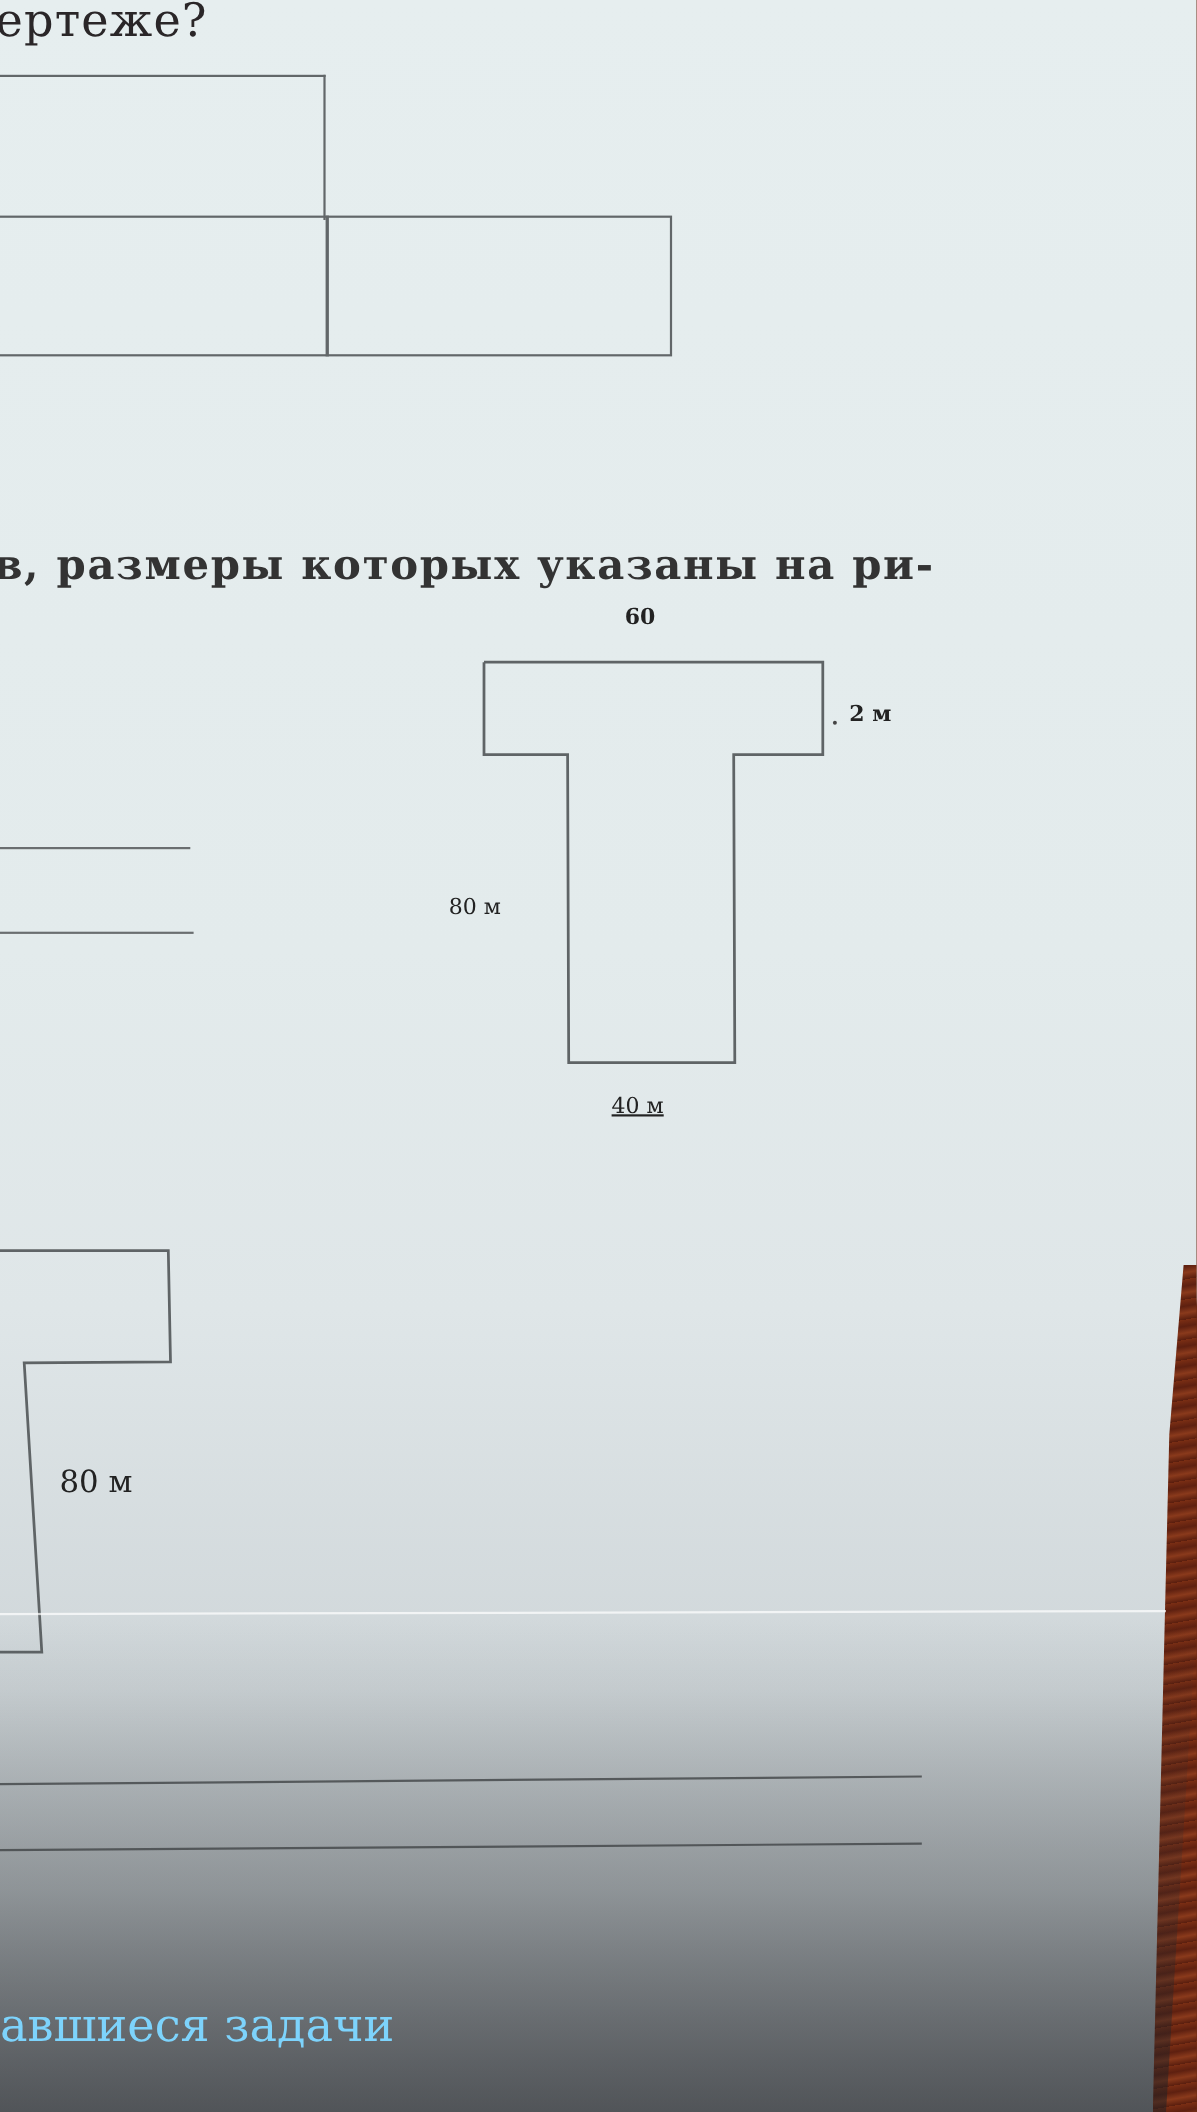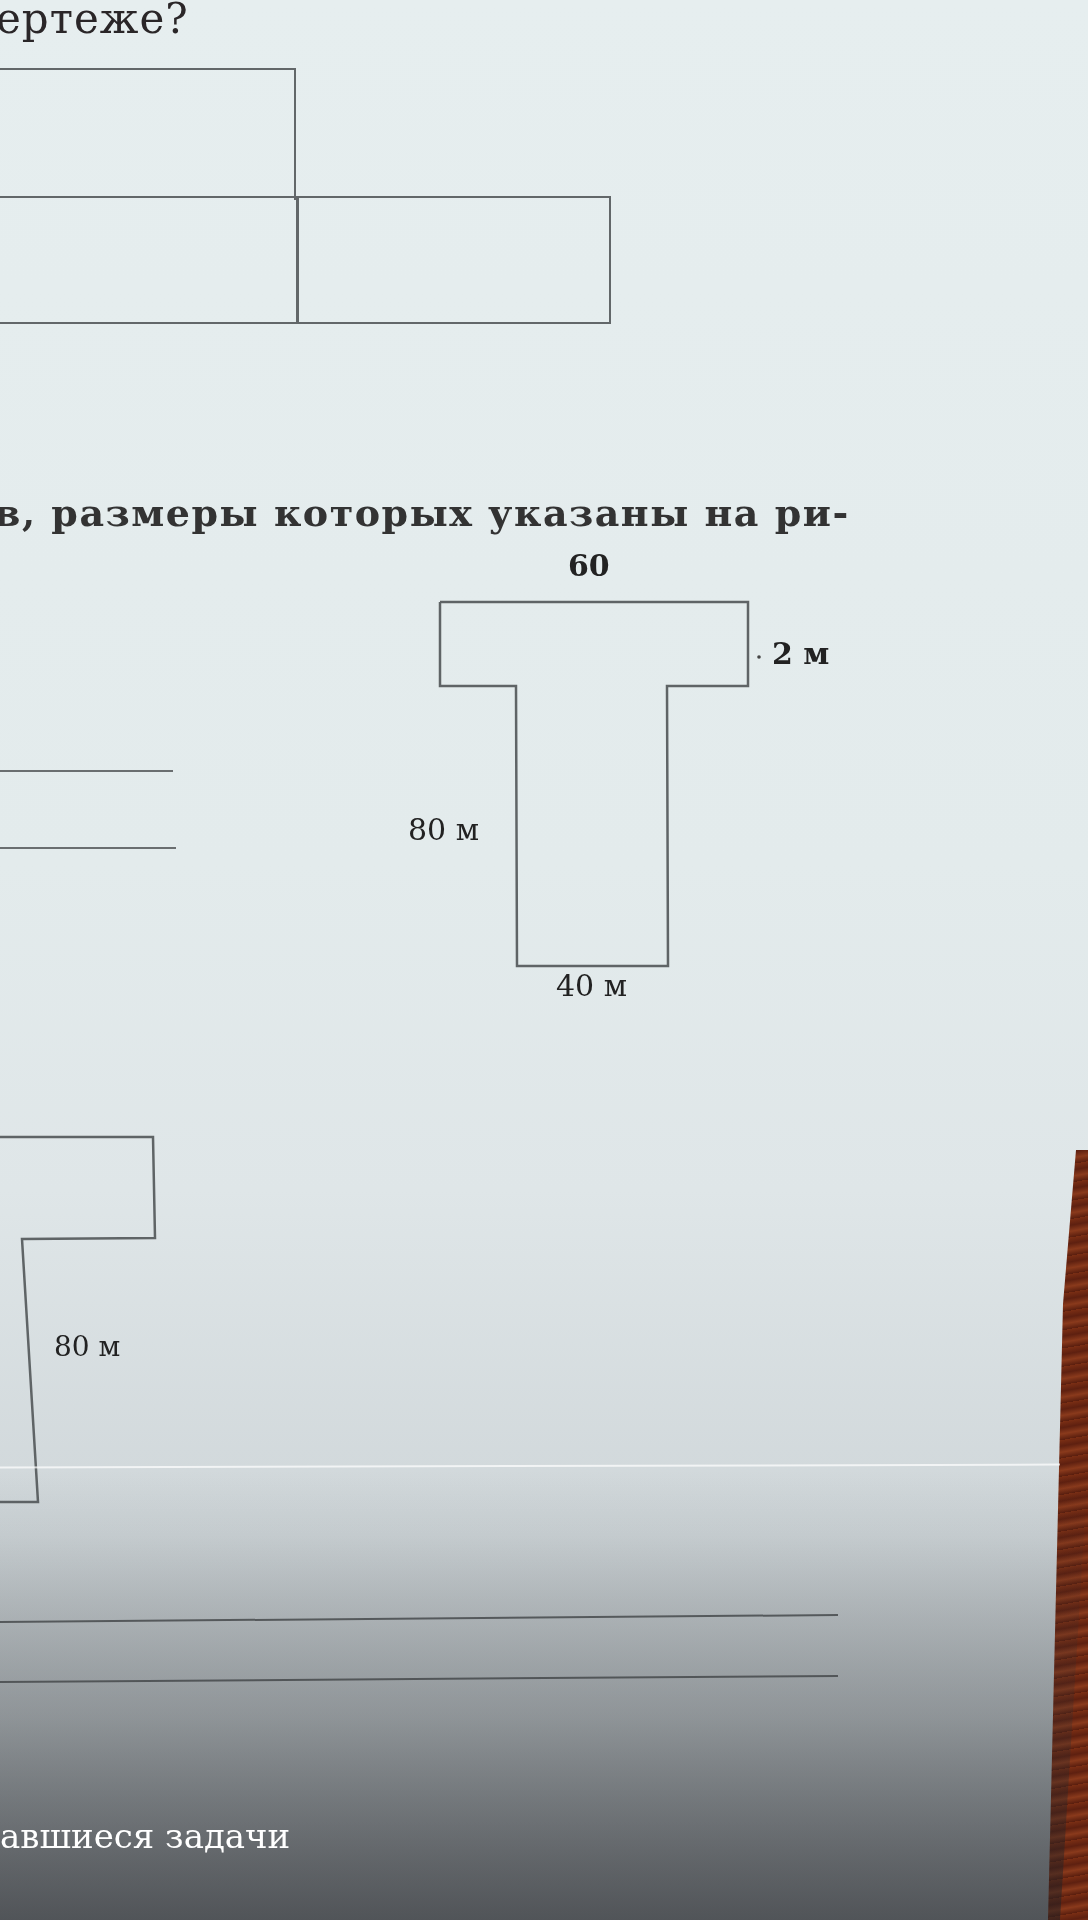--- a/index.html
+++ b/index.html
@@ -23,23 +23,23 @@
     background:rgba(255,255,255,0.7); transform:rotate(-0.15deg);
   }
   .wood {
     position:absolute; right:0; top:1150px; width:40px; height:770px;
     background:repeating-linear-gradient(170deg,#7a2e14 0px,#5e2010 6px,#8a3a1c 12px,#5a1e0e 18px);
     clip-path:polygon(100% 0,100% 100%,0 100%,15px 20%,28px 0);
   }
   .txt { position:absolute; color:#2a2628; white-space:nowrap; }
   .q-top { left:-4px; top:-6px; font-size:42px; letter-spacing:1px; }
   .q-mid { left:-6px; top:490px; font-size:38px; letter-spacing:1.5px; font-weight:bold; color:#333; }
-  .lbl { font-size:30px; color:#222; }
+  .lbl { font-size:20px; color:#222; }
   .box { position:absolute; border:2.5px solid #626769; box-sizing:border-box; }
-  .bottom-txt { left:0; top:1816px; font-size:34px; color:#ffffff; }
+  .bottom-txt { left:0; top:1816px; font-size:42px; color:#7dd3fc; }
   .answer-line { position:absolute; height:2px; background:#6a6e70; }
 </style>
 </head>
 <body>
 
 <div class="paper"></div>
 <div class="wood"></div>
 
 <div class="txt q-top">ертеже?</div>
 
@@ -55,21 +55,21 @@
 <div class="answer-line" style="left:0; top:847px; width:176px;"></div>
 
 <div>
   <svg style="position:absolute; left:0; top:0;" width="1088" height="1920">
     <polyline points="440,602 748,602 748,686 667,686 668,966 517,966 516,686 440,686 440,602" fill="none" stroke="#5f6466" stroke-width="2.5"></polyline>
     <circle cx="759" cy="657" r="1.8" fill="#444"></circle>
   </svg>
   <div class="txt lbl" style="left:568px; top:548px; font-weight:bold;">60</div>
   <div class="txt lbl" style="left:772px; top:636px; font-weight:bold;">2 м</div>
   <div class="txt lbl" style="left:408px; top:812px;">80 м</div>
-  <div class="txt lbl" style="left:556px; top:968px;">40 м</div>
+  <div class="txt lbl" style="left:556px; top:993px;text-decoration:underline;">40 м</div>
 </div>
 
 <div>
   <svg style="position:absolute; left:0; top:0;" width="1088" height="1920">
     <polyline points="0,1137 153,1137 155,1238 22,1239 38,1502 0,1502" fill="none" stroke="#5f6466" stroke-width="2.5"></polyline>
   </svg>
   <div class="txt lbl" style="left:54px; top:1330px; font-size:28px;">80 м</div>
 </div>
 
 <div class="fold"></div>

